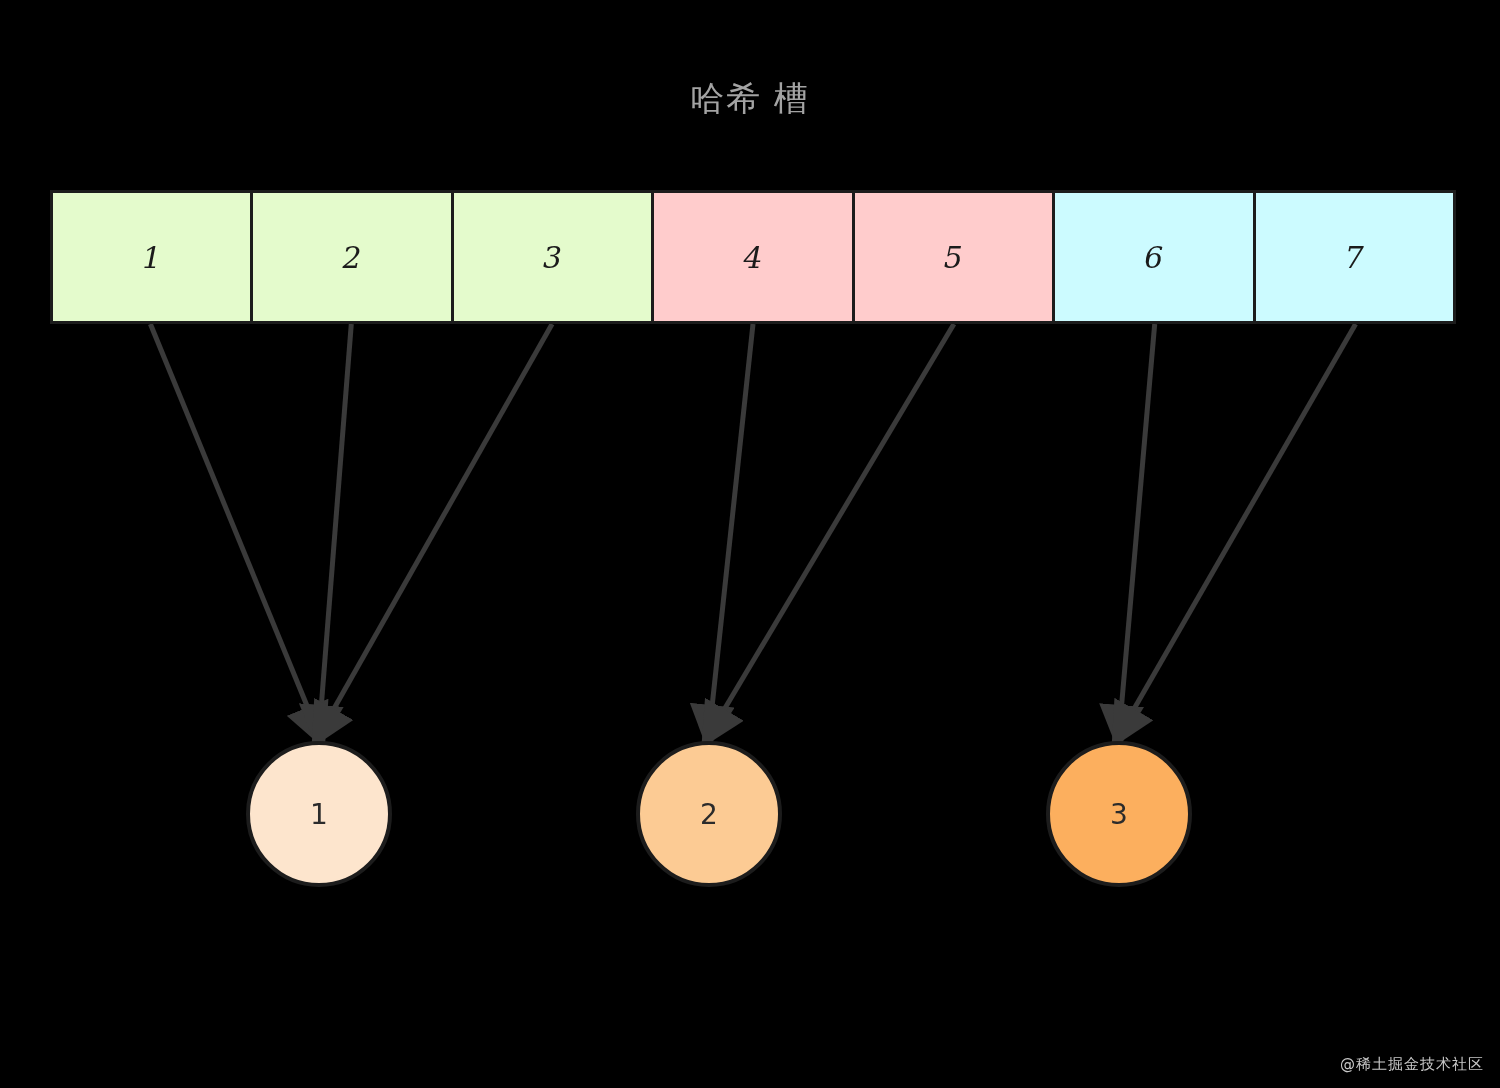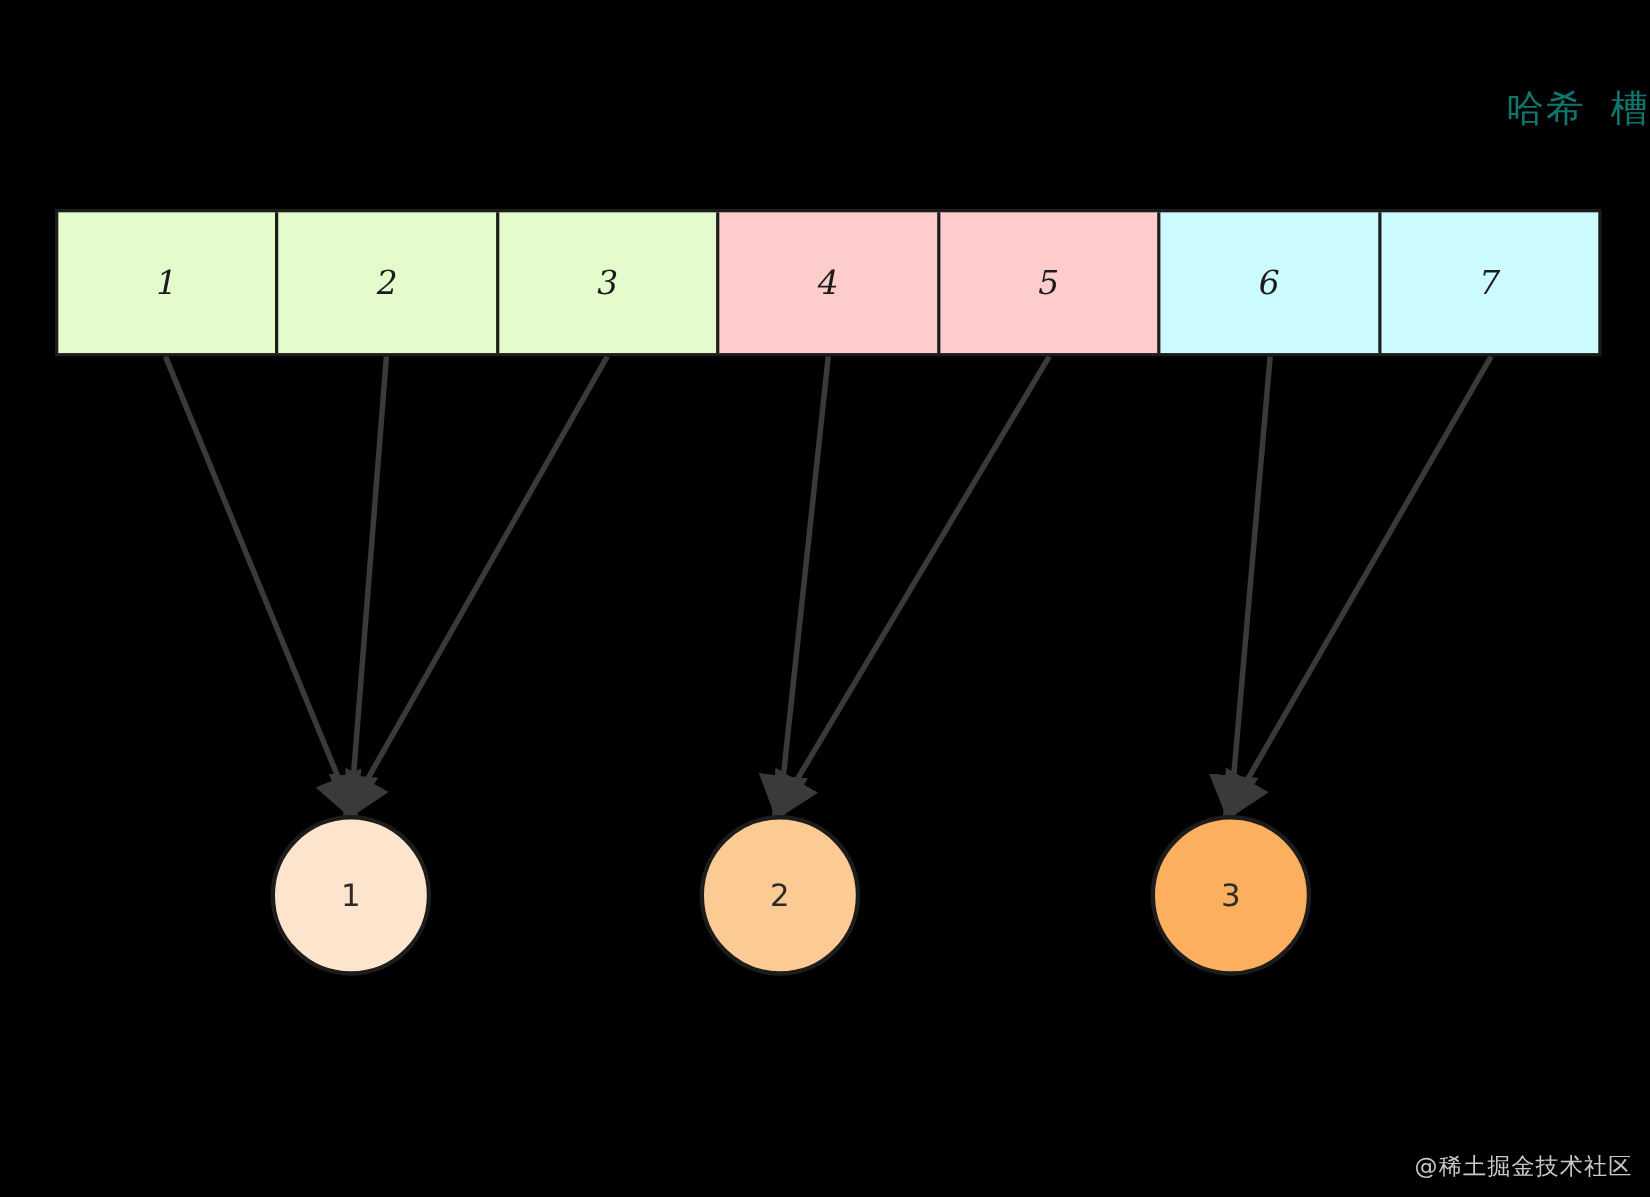--- a/index.html
+++ b/index.html
@@ -5,23 +5,23 @@
 <style>
   html,body{margin:0;padding:0;background:#000;}
   body{
     width:1500px;height:1088px;position:relative;overflow:hidden;
     font-family:"Liberation Sans","DejaVu Sans",sans-serif;
   }
   #stage{position:absolute;inset:0;width:1500px;height:1088px;}
 
   
   .title{
-    position:absolute;left:0;width:1500px;text-align:right;
-    color:#0f766e;font-size:34px;letter-spacing:2px;
-    font-family:Liberation Mono, monospace;
+    position:absolute;left:0;width:1500px;text-align:center;
+    color:#a3a3a3;font-size:34px;letter-spacing:2px;
+    font-family:Liberation Sans, sans-serif;
     white-space:pre;
   }
   #top-title{top:76px;}
   #bottom-title{top:980px;}
 
   
   #array{
     position:absolute;left:50px;top:190px;
     width:1406px;height:134px;
     display:flex;
@@ -53,21 +53,21 @@
   #node-1{left:246px;top:741px;}
   #node-2{left:636px;top:741px;}
   #node-3{left:1046px;top:741px;}
 
   
   #edges{position:absolute;left:0;top:0;width:1500px;height:1088px;pointer-events:none;}
 
   
   #watermark{
     position:absolute;right:16px;bottom:14px;
-    color:#d9d9d9;font-size:21px;letter-spacing:1px;
+    color:#d9d9d9;font-size:15px;letter-spacing:1px;
     font-family:"DejaVu Sans","Liberation Sans",sans-serif;
     opacity:.92;
   }
 </style>
 </head>
 <body>
 
 <div id="stage">
 
   <div class="title" id="top-title">哈希 槽</div>

